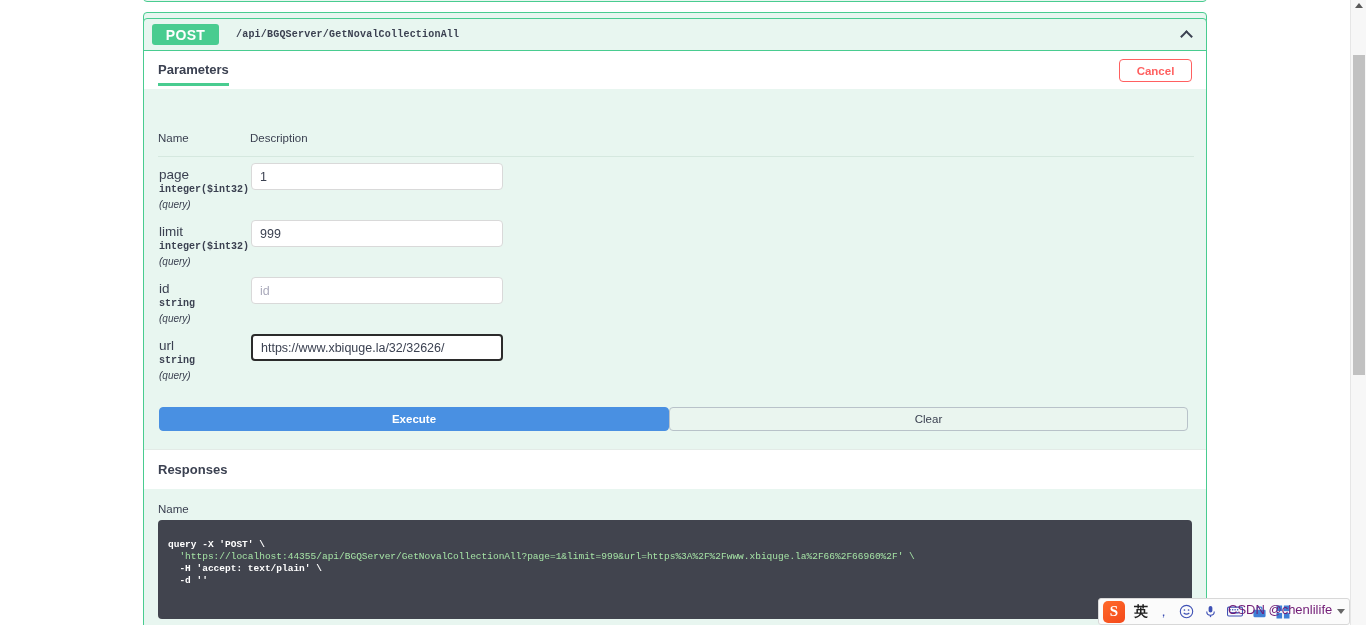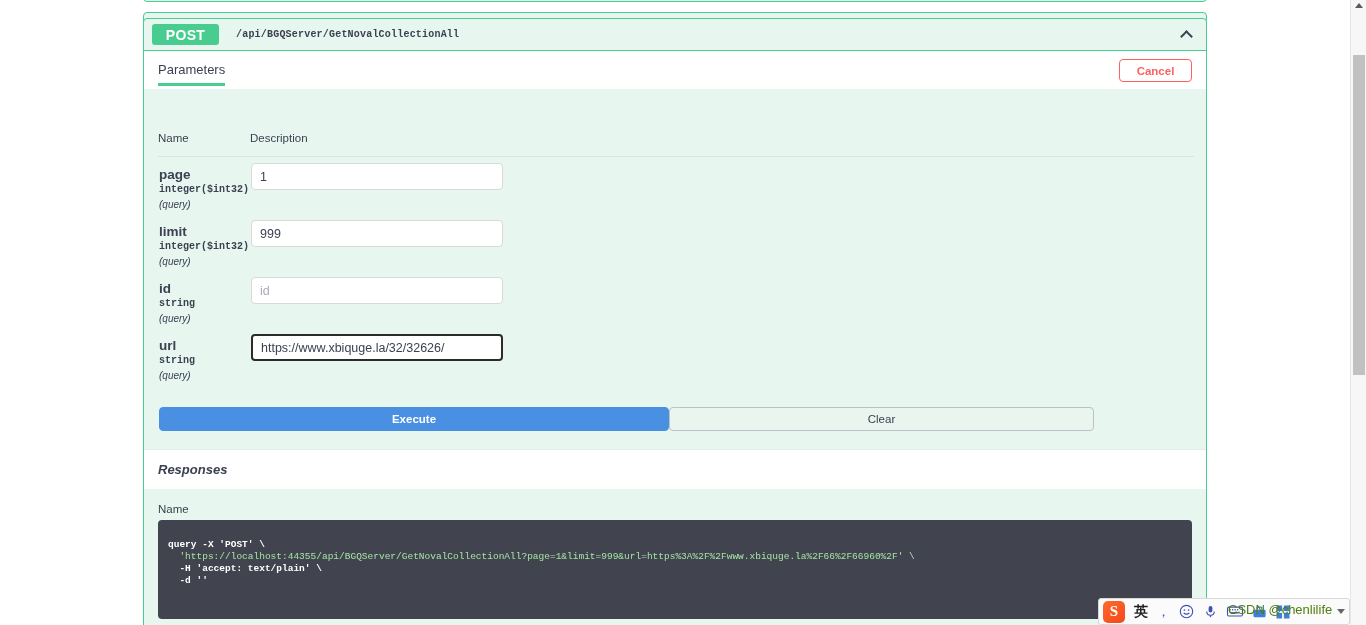--- a/index.html
+++ b/index.html
@@ -42,21 +42,21 @@
   }
   .op-collapse { margin-left:auto; width:20px; height:20px; display:flex; align-items:center; justify-content:center; }
   .chev { width:9px; height:9px; border-left:2px solid #3b4151; border-top:2px solid #3b4151;
           transform:rotate(45deg); margin-top:3px; }
 
   
   .tabstrip {
     background:#fff; height:38px; position:relative; display:flex; align-items:flex-start;
   }
   .tab-parameters {
-    margin-left:14px; margin-top:11px; font-size:13px; font-weight:normal; color:#3b4151;
+    margin-left:14px; margin-top:11px; font-size:13px; font-weight:bold; color:#3b4151;
     padding-bottom:9px; position:relative;
   }
   .tab-parameters::after {
     content:""; position:absolute; left:0; right:0; bottom:0; height:3px; background:#49cc90;
   }
   .btn-cancel {
     position:absolute; right:14px; top:8px;
     width:73px; height:23px; border:1px solid #ff6060; border-radius:4px;
     background:#fff; color:#ff6060; font-size:11.5px; font-weight:bold;
     display:flex; align-items:center; justify-content:center; cursor:pointer;
@@ -66,51 +66,51 @@
   .params-wrap { padding:0 14px 0 14px; background:#e8f6f0; }
   .params-table { width:1036px; border-collapse:collapse;margin-top:32px; }
   .params-table th {
     text-align:left; font-size:11.5px; color:#3b4151; font-weight:normal;
     padding:11px 0 12px 0; border-bottom:1px solid #d5e8df;
   }
   .th-name { width:73px; }
   .col-name { width:73px; vertical-align:top; padding-top:10px; }
   .col-desc { vertical-align:top; padding-top:6px; }
 
-  .p-name { font-size:13.5px; color:#3b4151; line-height:15px;font-weight:bold; }
+  .p-name { font-size:13.5px; color:#3b4151; line-height:15px; }
   .p-type { font-family:"Liberation Mono", monospace; font-size:10px; font-weight:bold; color:#3b4151; line-height:15px; }
   .p-in { font-size:10px; color:#3b4151; font-style:italic; line-height:16px; }
 
   .p-input {
     width:252px; height:27px; border:1px solid #d9d9d9; border-radius:4px;
     background:#fff; padding:0 8px; font-size:12.5px; color:#3b4151;
     font-family:"Liberation Sans", sans-serif; outline:none;
   }
   .p-input::placeholder { color:#aab; }
   .p-input.focused { border:2px solid #2b2b2b; }
 
   
   .exec-row { display:flex; padding:22px 15px 18px 15px; background:#e8f6f0; }
   .btn-execute {
     width:510px; height:24px; background:#4990e2; border:1px solid #4990e2; border-radius:4px;
     color:#fff; font-size:11.5px; font-weight:bold; display:flex; align-items:center; justify-content:center;
     cursor:pointer;
   }
   .btn-clear {
-    width:425px; height:24px; background:#eaf5ef; border:1px solid #b8c2c9; border-radius:4px;
+    width:519px; height:24px; background:#eaf5ef; border:1px solid #b8c2c9; border-radius:4px;
     color:#3b4151; font-size:11.5px; display:flex; align-items:center; justify-content:center;
     cursor:pointer;
   }
 
   
   .responses-head {
     background:#fff; height:40px; display:flex; align-items:center;
     padding-left:14px; border-top:1px solid #e3ebe7;
   }
-  .responses-title { font-size:13px; font-weight:bold; color:#3b4151;font-style:italic; }
+  .responses-title { font-size:13px; font-weight:bold; color:#3b4151; }
   .responses-body { background:#e8f6f0; padding:14px 14px 0 14px; }
 
   .sec-label { font-size:11.5px; color:#3b4151; margin-bottom:5px; }
   .code-block {
     background:#41444e; border-radius:4px; padding:7px 10px 8px 10px; position:relative;
     font-family:"Liberation Mono", monospace; font-size:9.5px; line-height:12px;
     color:#ffffff; white-space:pre; overflow:hidden;
   }
   .code-block .kw { color:#ffffff; font-weight:bold; }
   .curl-line { color:#a5e3a5; font-weight:normal; }
@@ -139,21 +139,21 @@
     color:#fff; font-size:15px; font-weight:bold; display:flex; align-items:center; justify-content:center;
     font-family:"Liberation Serif", serif;
   }
   .ime-item { font-size:13px; color:#3f51b5; display:flex; align-items:center; justify-content:center; }
   .ime-cn { font-size:14px; color:#222; font-weight:bold; }
   .ime-caret { margin-left:auto; width:0; height:0; border-left:4px solid transparent;
     border-right:4px solid transparent; border-top:5px solid #666; }
   .ime-dark-strip { position:absolute; left:1098px; top:598px; width:170px; height:8px; background:#41444e; }
 
   .watermark {
-    position:absolute; left:1228px; top:602px; font-size:13px; color:#4d7c0f;
+    position:absolute; left:1228px; top:602px; font-size:13px; color:#701a75;
     font-family:"Liberation Sans", sans-serif; white-space:nowrap; pointer-events:none;
   }
 </style>
 </head>
 <body>
 
 <div id="page">
 
   <div class="ghost-block">
     

